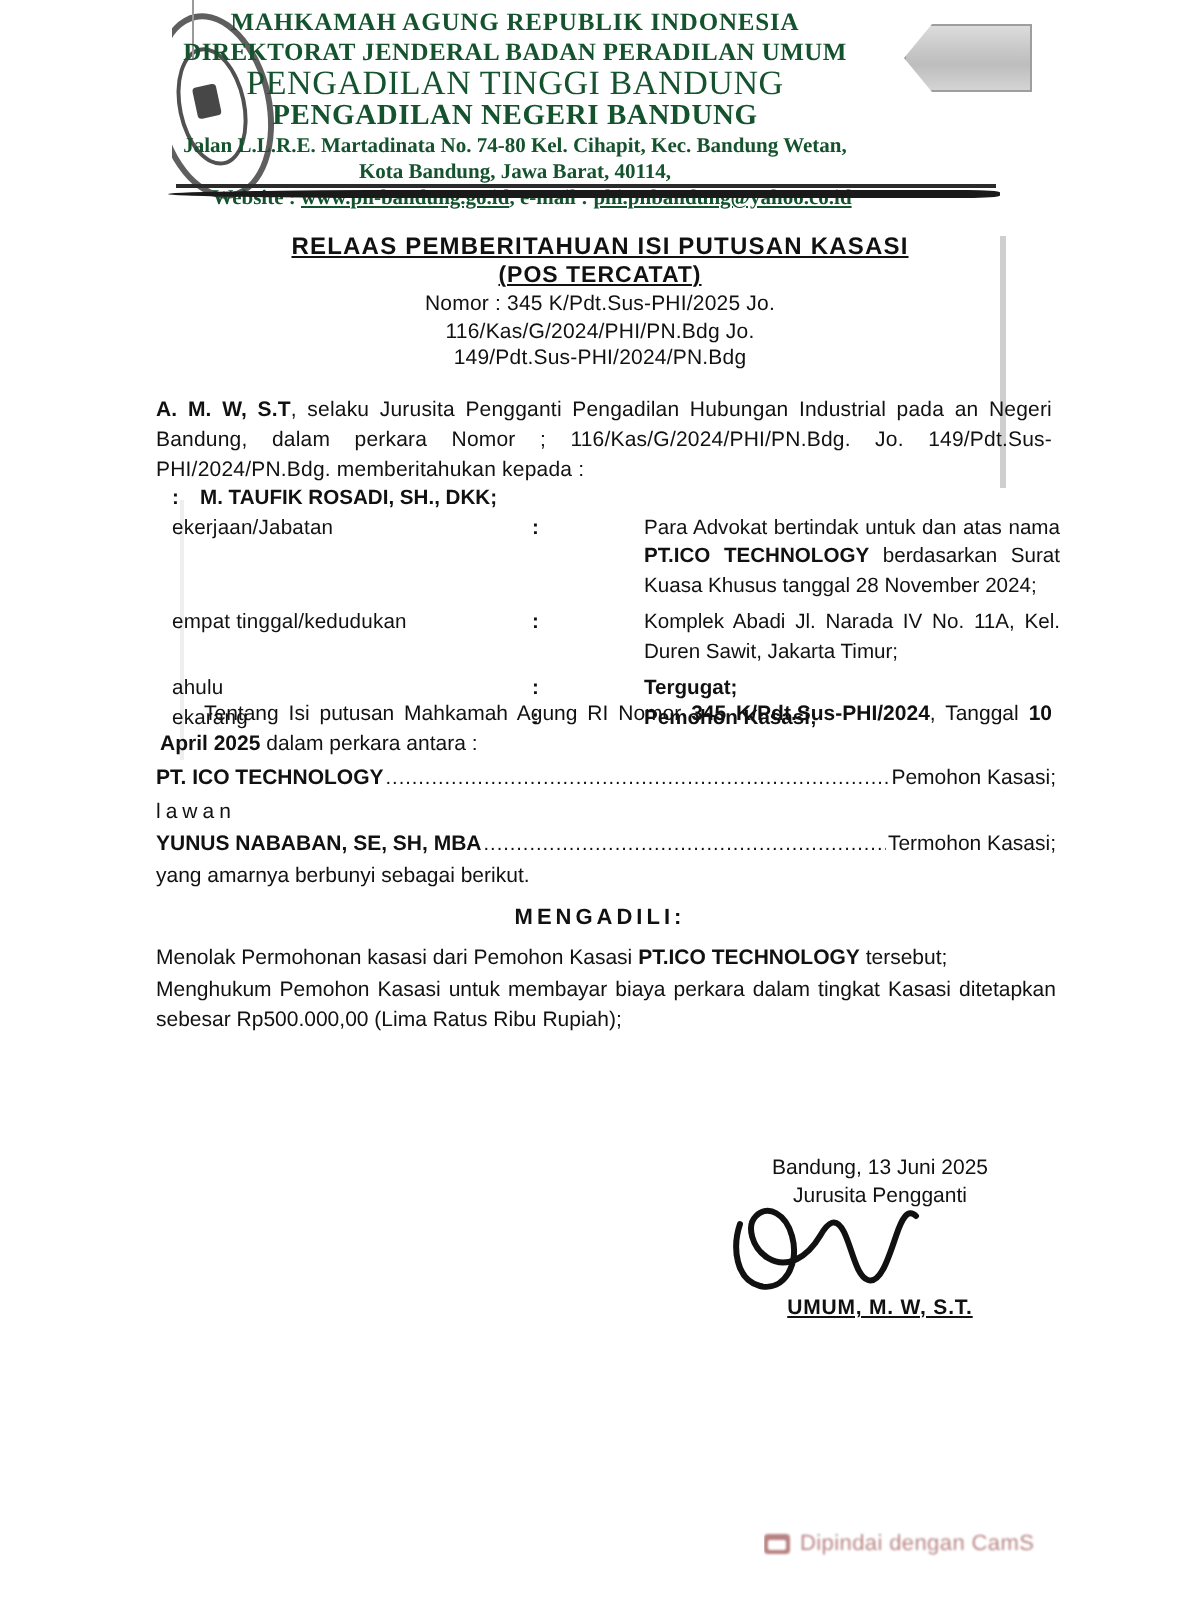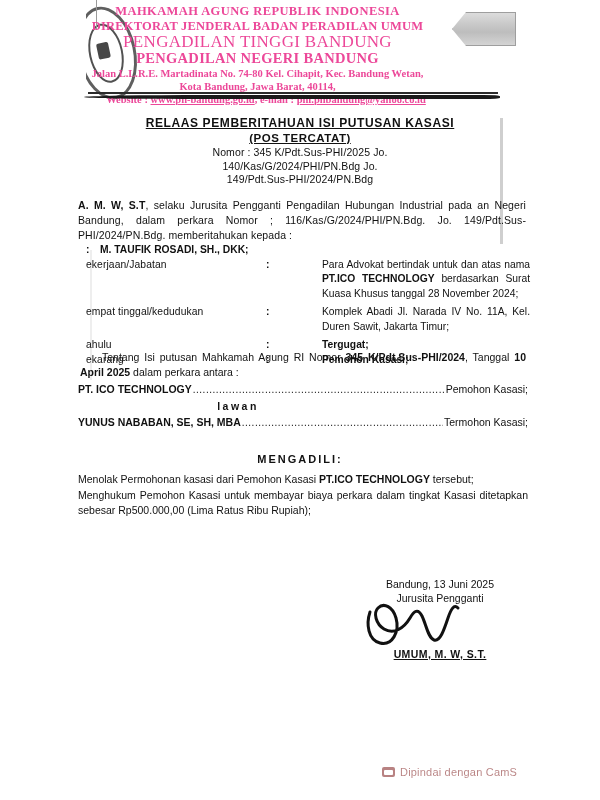--- a/index.html
+++ b/index.html
@@ -97,21 +97,21 @@
   }
 
   
   .letterhead {
     position: absolute;
     left: 0;
     top: 4px;
     width: 515px;
     text-align: center;
     font-family: "Liberation Serif", serif;
-    color: #ec4899;
+    color: #14532d;
   }
   .lh-l1 {
     font-size: 12.5px;
     font-weight: bold;
     letter-spacing: .4px;
     line-height: 15px;
   }
   .lh-l2 {
     font-size: 12.5px;
     font-weight: bold;
@@ -259,22 +259,21 @@
   .vs-name { font-weight: bold; }
   .vs-dots {
     flex: 1 1 auto;
     overflow: hidden;
     letter-spacing: .5px;
     font-size: 10px;
     margin: 0 1px;
   }
   .vs-role { flex: 0 0 auto; }
   .vs-lawan {
-    text-align: center;
-    font-weight: bold;
+    font-weight: normal;
     letter-spacing: 2.5px;
     font-size: 10.5px;
     line-height: 16px;
     padding-right: 130px;
   }
   .vs-tail {
     font-size: 10.5px;
     line-height: 15px;
   }
 
@@ -390,21 +389,21 @@
     <div class="lh-web"><span>Website : </span><u>www.pn-bandung.go.id</u><span>, e-mail : </span><u>phi.pnbandung@yahoo.co.id</u></div>
   </div>
 
   <div class="rule2"></div>
   <div class="rule"></div>
 
   <div class="title-block">
     <div class="doc-title">RELAAS PEMBERITAHUAN ISI PUTUSAN KASASI</div>
     <div class="doc-subtitle">(POS TERCATAT)</div>
     <div class="doc-nomor">Nomor : 345 K/Pdt.Sus-PHI/2025 Jo.</div>
-    <div class="doc-nomor">140/Kas/G/2024/PHI/PN.Bdg Jo.</div>
+    <div class="doc-nomor">116/Kas/G/2024/PHI/PN.Bdg Jo.</div>
     <div class="doc-nomor">149/Pdt.Sus-PHI/2024/PN.Bdg</div>
   </div>
 
   <div class="intro">
     <b>A. M. W, S.T</b><span>, selaku Jurusita Pengganti Pengadilan Hubungan Industrial pada</span>
     <span>an Negeri Bandung, dalam perkara Nomor ; 116/Kas/G/2024/PHI/PN.Bdg. Jo.</span>
     <span>149/Pdt.Sus-PHI/2024/PN.Bdg. memberitahukan kepada :</span>
   </div>
 
   <div class="party-table">
@@ -443,20 +442,21 @@
       <span class="vs-name">PT. ICO TECHNOLOGY</span>
       <span class="vs-dots">.........................................................................................</span>
       <span class="vs-role">Pemohon Kasasi;</span>
     </div>
     <div class="vs-lawan">lawan</div>
     <div class="vs-line">
       <span class="vs-name">YUNUS NABABAN, SE, SH, MBA</span>
       <span class="vs-dots">.........................................................................................</span>
       <span class="vs-role">Termohon Kasasi;</span>
     </div>
+    <div class="vs-tail">yang amarnya berbunyi sebagai berikut.</div>
   </div>
 
   <div class="mengadili">MENGADILI:</div>
   <div class="verdict">
     <div><span>Menolak Permohonan kasasi dari Pemohon Kasasi </span><b>PT.ICO TECHNOLOGY</b><span> tersebut;</span></div>
     <div>Menghukum Pemohon Kasasi untuk membayar biaya perkara dalam tingkat Kasasi ditetapkan sebesar Rp500.000,00 (Lima Ratus Ribu Rupiah);</div>
   </div>
 
   <div class="signature">
     <div>Bandung, 13 Juni 2025</div>

